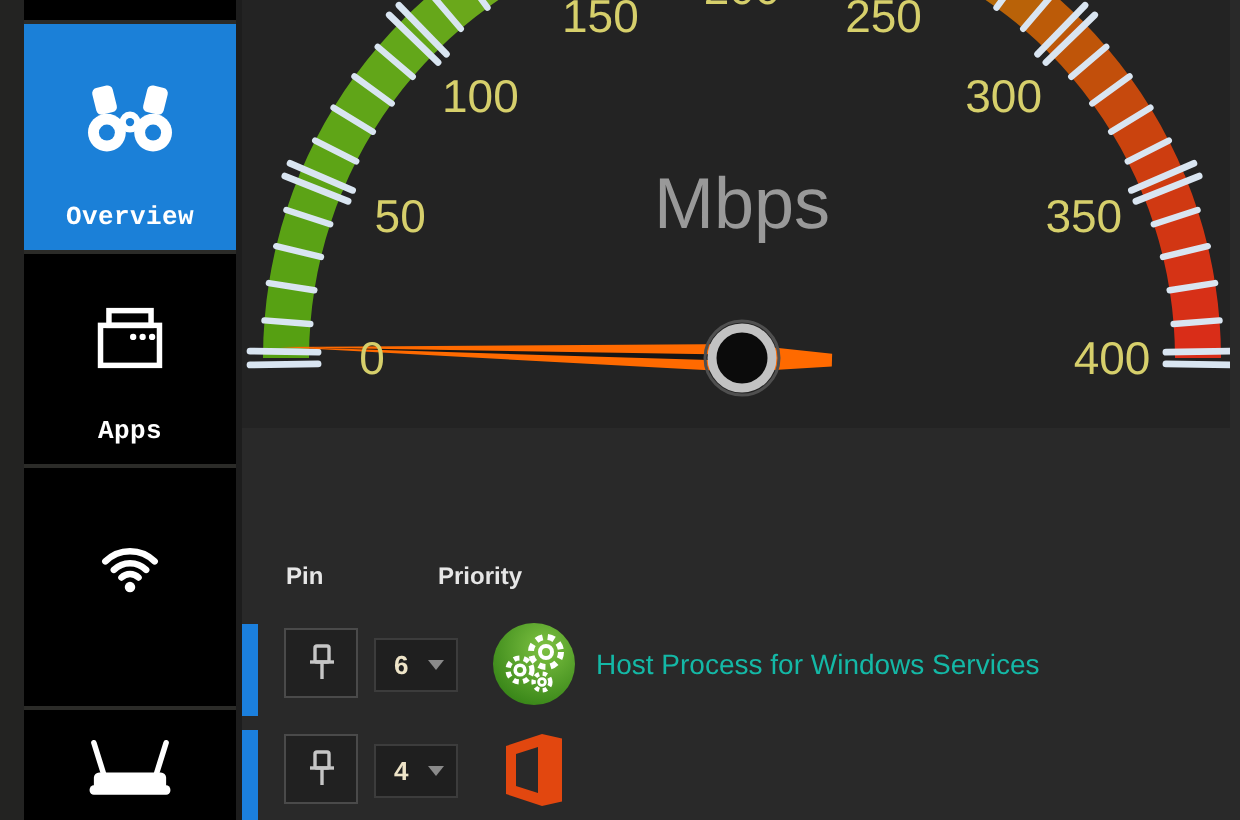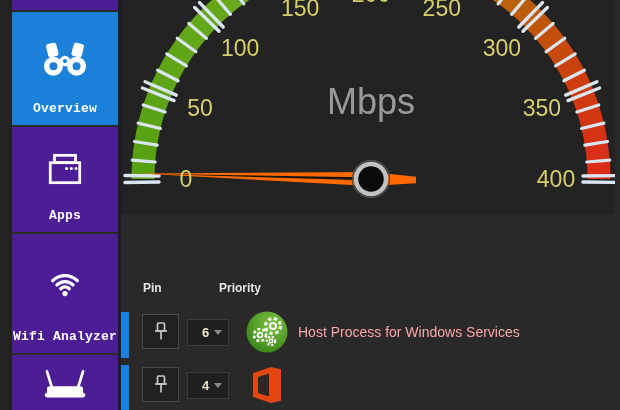--- a/index.html
+++ b/index.html
@@ -4,53 +4,53 @@
 <style>
   html,body{margin:0;padding:0;}
   body{
     width:620px;height:410px;overflow:hidden;position:relative;
     background:#292929;font-family:"Liberation Sans",sans-serif;
     -webkit-font-smoothing:antialiased;
   }
   
   .sidebar{position:absolute;left:0;top:0;width:118px;height:410px;background:#232322;}
   .tiles{position:absolute;left:12px;top:0;width:106px;height:410px;font-family:Liberation Mono, monospace;}
-  .tile{position:relative;width:106px;background:#4c1d95;border-bottom:2px solid #2b2b28;}
+  .tile{position:relative;width:106px;background:#000000;border-bottom:2px solid #2b2b28;}
   .tile.partial{height:10px;}
   .tile.overview{height:113px;background:#1b80d8;}
   .tile.apps{height:105px;}
   .tile.wifi{height:119px;}
   .tile.router{height:100px;border-bottom:none;}
   .ticon{position:absolute;left:0;right:0;top:calc(50% - 30px);display:flex;justify-content:center;}
   .tile.router .ticon{top:10px;}
   .tlabel{position:absolute;bottom:9px;width:100%;text-align:center;
     color:#ffffff;font-size:13px;font-weight:bold;letter-spacing:.2px;}
   
   .main{position:absolute;left:118px;top:0;right:0;bottom:0;background:#292929;
     border-left:3px solid #1d1d1d;}
   .gauge-panel{position:absolute;left:0;top:0;width:494px;height:214px;background:#232323;}
-  .apps-section{position:absolute;left:0;top:214px;right:0;bottom:0;overflow:hidden;text-align:center;}
+  .apps-section{position:absolute;left:0;top:214px;right:0;bottom:0;overflow:hidden;}
   .th{position:absolute;top:67px;color:#e6e6e6;font-size:12px;font-weight:bold;}
   .th.pin{left:22px;} .th.prio{left:66px;margin-left:32px;} .th.app{left:211px;}
   .row{position:absolute;left:0;right:0;height:52px;}
   .row.r0{top:92px;} .row.r1{top:145px;}
   .rowbar{position:absolute;left:0;top:6px;width:8px;height:46px;background:#1b7fdd;}
   .pinbtn{position:absolute;left:21px;top:8px;width:37px;height:35px;
     background:#212121;border:1px solid #4a4a4a;box-sizing:border-box;
     display:flex;align-items:center;justify-content:center;cursor:pointer;}
   .prioBox{position:absolute;left:66px;top:13px;width:42px;height:27px;
     background:#1f1f1f;border:1px solid #3c3c3c;box-sizing:border-box;
     display:flex;align-items:center;cursor:pointer;}
   .prioVal{color:#eee4c8;font-size:13px;font-weight:bold;margin-left:9px;flex:1;}
   .caret{width:0;height:0;border-left:4px solid transparent;border-right:4px solid transparent;
     border-top:5px solid #8a8a8a;margin-right:6px;}
   .appicon{position:absolute;left:123px;top:4px;width:46px;height:44px;
     display:flex;align-items:center;justify-content:center;}
   .appname{position:absolute;left:177px;top:0;height:52px;line-height:52px;
-    color:#fca5a5;font-size:14px;white-space:nowrap;}
+    color:#14b8a6;font-size:14px;white-space:nowrap;}
 </style>
 </head>
 <body>
 
 <div class="app">
 
   <nav class="sidebar">
     <div class="tiles">
 
       <div class="tile partial"></div>
@@ -86,21 +86,20 @@
 
       <div class="tile wifi">
         <span class="ticon">
           <svg width="48" height="34" viewBox="-22 -16 44 30">
             <path d="M-11.3 -1.3 A 16 16 0 0 1 11.3 -1.3" fill="none" stroke="#fff" stroke-width="3" stroke-linecap="round"></path>
             <path d="M-7.4 2.6 A 10.5 10.5 0 0 1 7.4 2.6" fill="none" stroke="#fff" stroke-width="3" stroke-linecap="round"></path>
             <path d="M-3.9 6.1 A 5.5 5.5 0 0 1 3.9 6.1" fill="none" stroke="#fff" stroke-width="3" stroke-linecap="round"></path>
             <circle cx="0" cy="10.5" r="2.4" fill="#fff"></circle>
           </svg>
         </span>
-        <span class="tlabel">Wifi Analyzer</span>
       </div>
 
       <div class="tile router">
         <span class="ticon">
           <svg width="48" height="34" viewBox="-22 -16 44 32">
             <path d="M-12 6 L-17 -10" stroke="#fff" stroke-width="2.6" stroke-linecap="round" fill="none"></path>
             <path d="M12 6 L17 -10" stroke="#fff" stroke-width="2.6" stroke-linecap="round" fill="none"></path>
             <rect x="-17" y="4" width="34" height="9" rx="2.5" fill="#fff"></rect>
             <rect x="-19" y="10" width="38" height="4.5" rx="2" fill="#fff"></rect>
           </svg>

